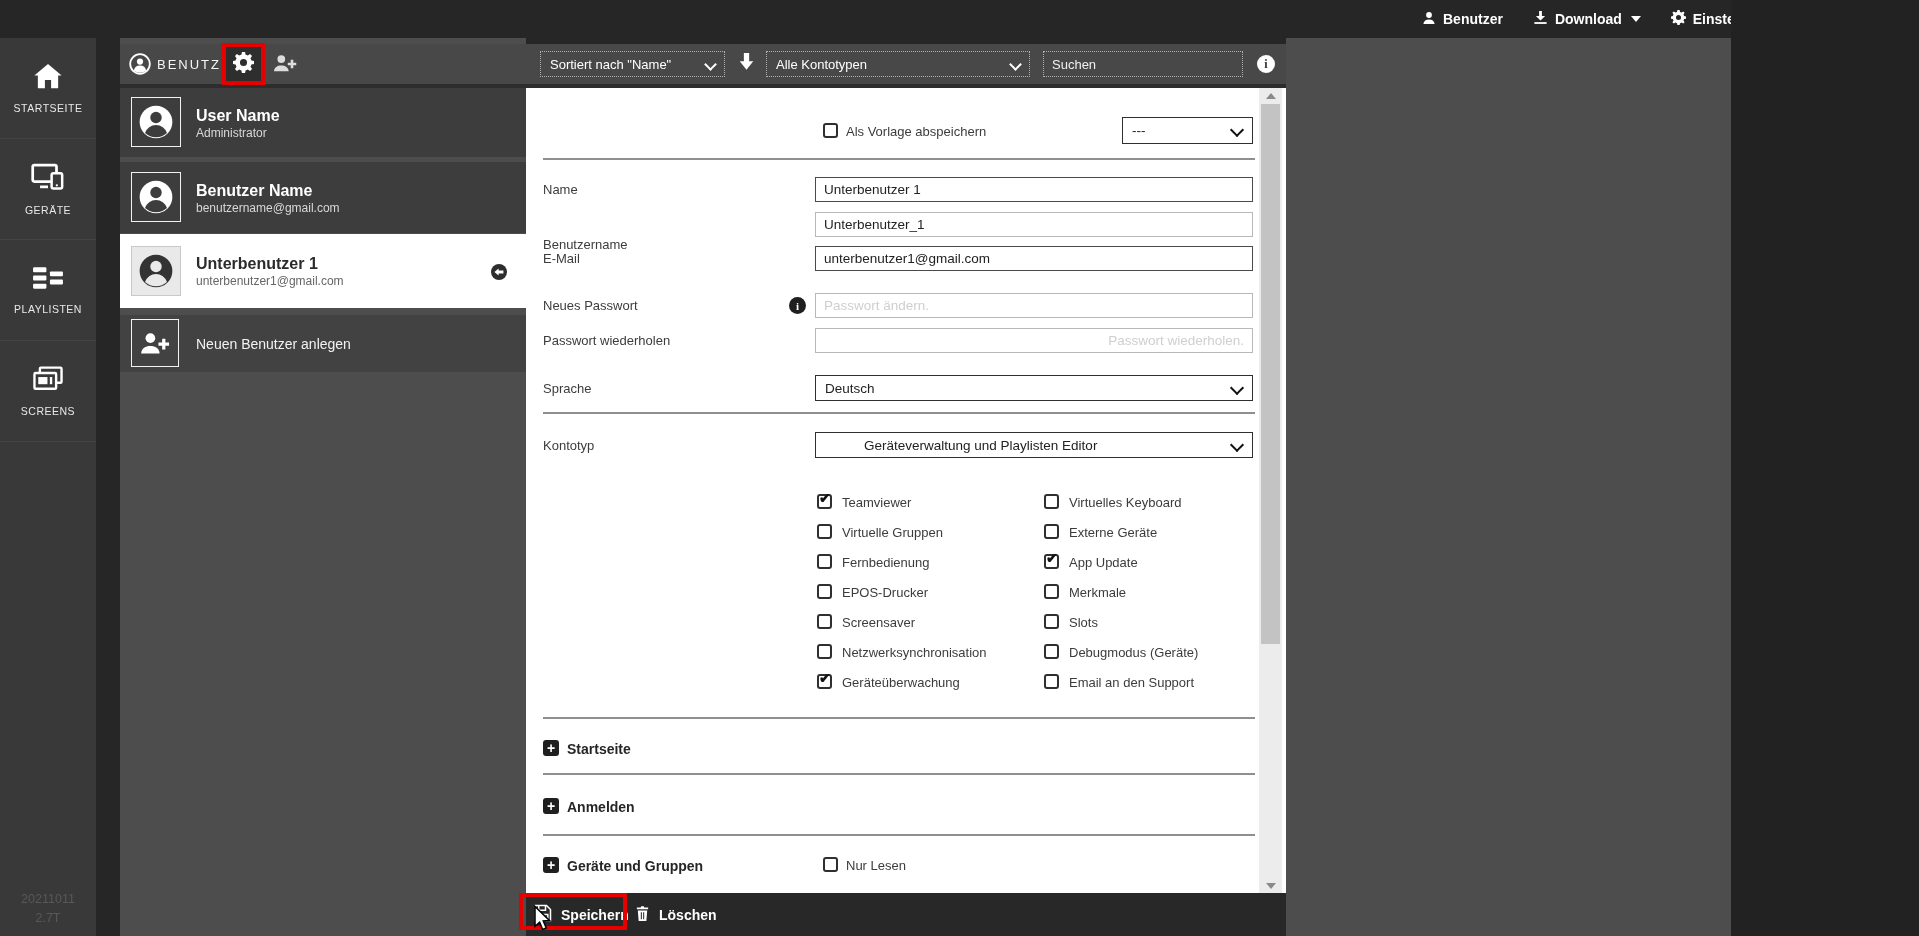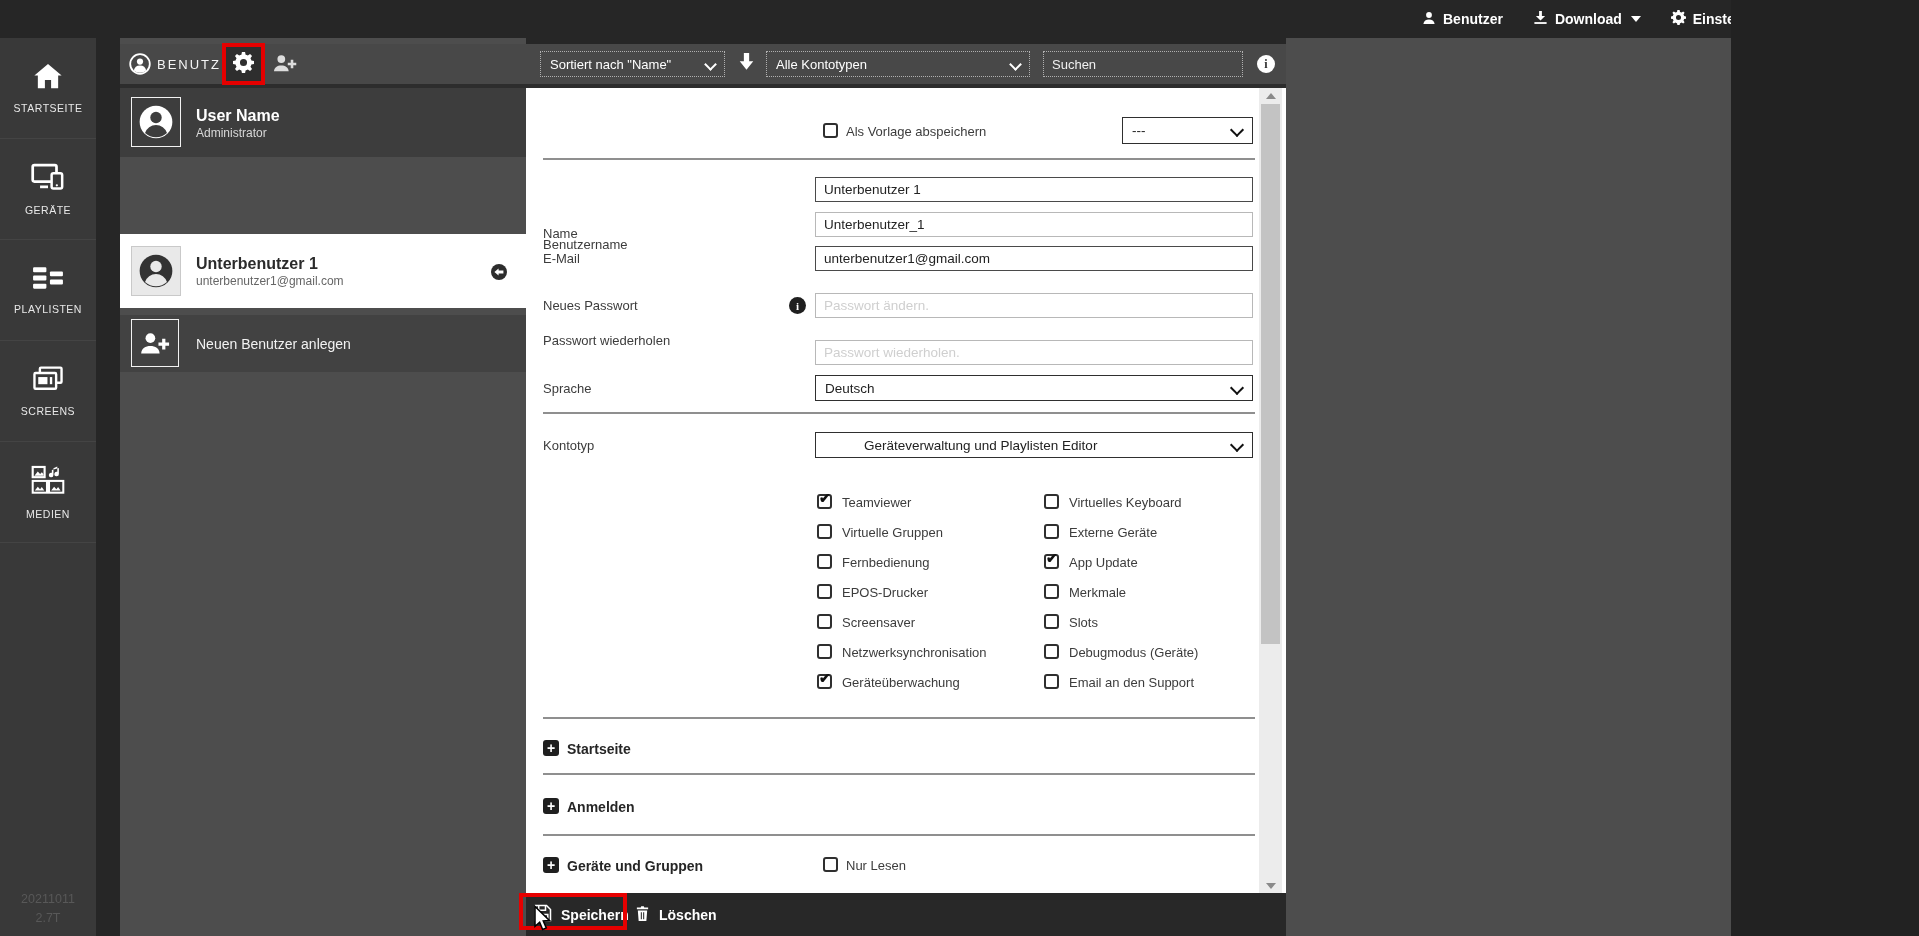--- a/index.html
+++ b/index.html
@@ -159,36 +159,20 @@
     </div>
     <div class="sb-item">
       <span><svg width="32" height="26" viewBox="0 0 28 24">
             <rect x="6.5" y="1.5" width="20" height="14" rx="1" fill="none" stroke="#fff" stroke-width="2.2"></rect>
             <rect x="1.5" y="6.5" width="20" height="14.5" rx="1" fill="#393939" stroke="#fff" stroke-width="2.2"></rect>
             <rect x="5" y="10.2" width="8.5" height="6.6" fill="#fff"></rect>
             <path d="M16.8 10.2v6.6" stroke="#fff" stroke-width="2.2"></path>
           </svg></span>
       <span class="sb-label">SCREENS</span>
     </div>
-    <div class="sb-item">
-      <span><svg width="34" height="30" viewBox="0 0 30 26">
-            <g stroke="#fff" fill="none" stroke-width="1.9">
-              <rect x="1.5" y="1.5" width="10.5" height="9"></rect>
-            </g>
-            <path d="M3 9.2l3-3.6 2 2.1 1.6-1.6 1.4 1.8v1.3z" fill="#fff"></path>
-            <path d="M19.8 2.6v6a2 2 0 1 1-1.4-1.9V4.1l6.2-1.6v5.2a2 2 0 1 1-1.4-1.9V1z" fill="#fff"></path>
-            <g stroke="#fff" fill="none" stroke-width="1.8">
-              <rect x="1.5" y="13.8" width="12.6" height="10.4"></rect>
-              <rect x="15.9" y="13.8" width="12.6" height="10.4"></rect>
-            </g>
-            <path d="M3.4 22.3l2.6-3.4 2 2.2 1.5-1.9 2.2 3.1z" fill="#fff"></path>
-            <path d="M17.8 22.3l2.6-3.4 2 2.2 1.5-1.9 2.2 3.1z" fill="#fff"></path>
-          </svg></span>
-      <span class="sb-label">MEDIEN</span>
-    </div>
     <div class="sb-version">
       <div>20211011</div>
       <div>2.7T</div>
     </div>
   </nav>
 
   <div class="darkstrip"></div>
   <div class="topgap"></div>
 
   <section class="listpanel"></section>
@@ -219,20 +203,33 @@
           <circle cx="18" cy="13.8" r="5.4" fill="#3d3d3d"></circle>
           <path d="M7.6 28.4a10.9 10.9 0 0 1 20.8 0 15.5 15.5 0 0 1-20.8 0z" fill="#3d3d3d"></path>
         </svg>
     </div>
     <div class="u-text">
       <div class="u-name">User Name</div>
       <div class="u-sub">Administrator</div>
     </div>
   </div>
 
+  <div class="user-row" style="top:162px;height:71px;">
+    <div class="u-box" style="top:10px;">
+      <svg width="38" height="38" viewBox="0 0 36 36">
+          <circle cx="18" cy="18" r="15.5" fill="#fff"></circle>
+          <circle cx="18" cy="13.8" r="5.4" fill="#3d3d3d"></circle>
+          <path d="M7.6 28.4a10.9 10.9 0 0 1 20.8 0 15.5 15.5 0 0 1-20.8 0z" fill="#3d3d3d"></path>
+        </svg>
+    </div>
+    <div class="u-text">
+      <div class="u-name">Benutzer Name</div>
+      <div class="u-sub">benutzername@gmail.com</div>
+    </div>
+  </div>
 
   <div class="user-row selected" style="top:234px;height:74px;">
     <div class="u-box" style="top:12px;">
       <svg width="38" height="38" viewBox="0 0 36 36">
           <circle cx="18" cy="18" r="15.5" fill="#333"></circle>
           <circle cx="18" cy="13.8" r="5.4" fill="#e9e9e9"></circle>
           <path d="M7.6 28.4a10.9 10.9 0 0 1 20.8 0 15.5 15.5 0 0 1-20.8 0z" fill="#e9e9e9"></path>
         </svg>
     </div>
     <div class="u-text">
@@ -276,35 +273,35 @@
 
     <div class="checkbox" style="left:297px;top:35px;"></div>
     <span class="cb-label" style="left:320px;top:36px;">Als Vorlage abspeichern</span>
     <div class="f-select" style="left:596px;top:29px;width:131px;height:27px;">
       <span>---</span>
       <span class="f-chev"></span>
     </div>
 
     <div class="divider" style="top:70px;"></div>
 
-    <span class="flabel" style="top:94px;margin-top:44px;">Name</span>
+    <span class="flabel" style="top:94px;">Name</span>
     <input class="f-input dark" style="top: 89px;" type="text" value="Unterbenutzer 1">
 
     <span class="flabel" style="top:129px;margin-top:20px;">Benutzername</span>
     <input class="f-input" style="top: 124px;" type="text" value="Unterbenutzer_1">
 
     <span class="flabel" style="top:163px;">E-Mail</span>
     <input class="f-input dark" style="top: 158px;" type="text" value="unterbenutzer1@gmail.com">
 
     <span class="flabel" style="top:210px;">Neues Passwort</span>
     <div class="pinfo" style="top:209px;">i</div>
     <input class="f-input" style="top: 205px;" type="text" placeholder="Passwort ändern.">
 
     <span class="flabel" style="top:245px;">Passwort wiederholen</span>
-    <input class="f-input" style="top: 252px;" type="text" placeholder="Passwort wiederholen.">
+    <input class="f-input" style="top: 240px; text-align: right;" type="text" placeholder="Passwort wiederholen.">
 
     <span class="flabel" style="top:293px;">Sprache</span>
     <div class="f-select" style="top:287px;">
       <span>Deutsch</span>
       <span class="f-chev"></span>
     </div>
 
     <div class="divider" style="top:324px;"></div>
 
     <span class="flabel" style="top:350px;">Kontotyp</span>

